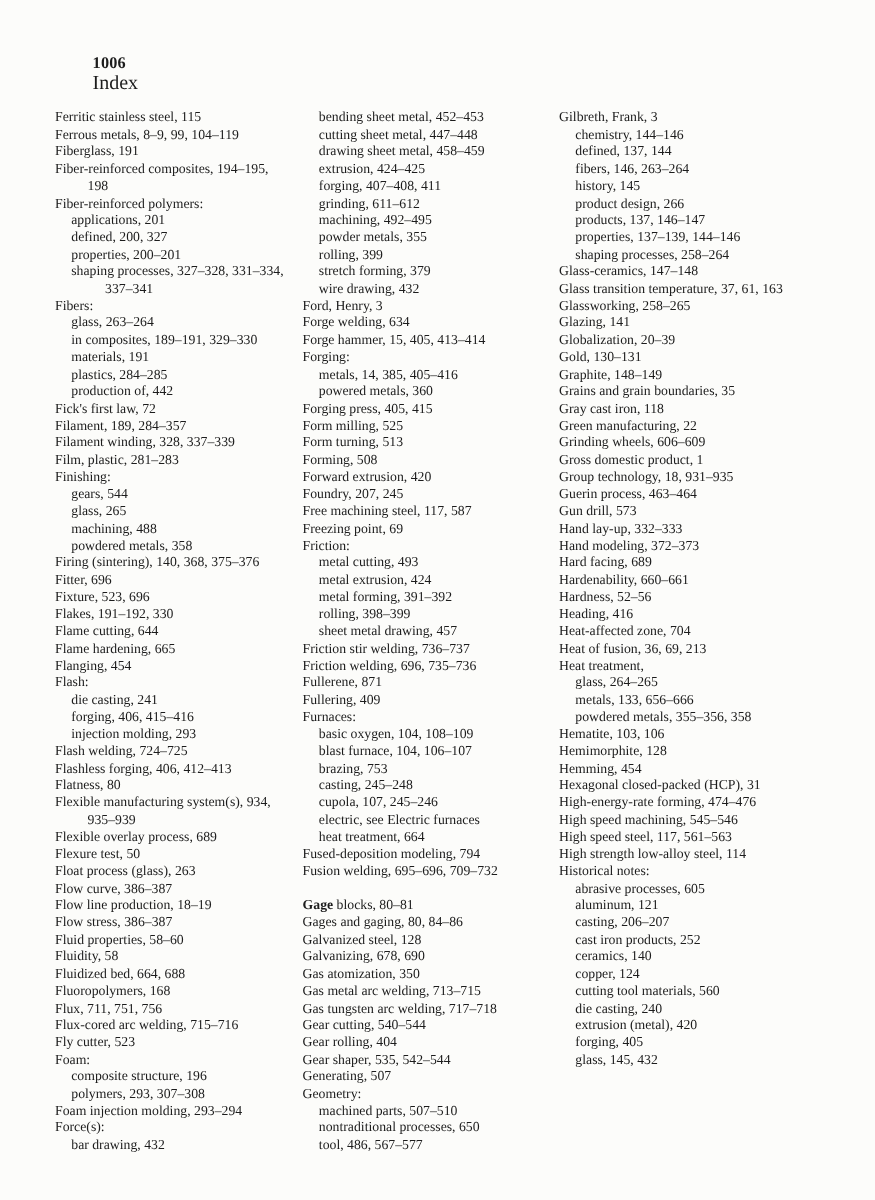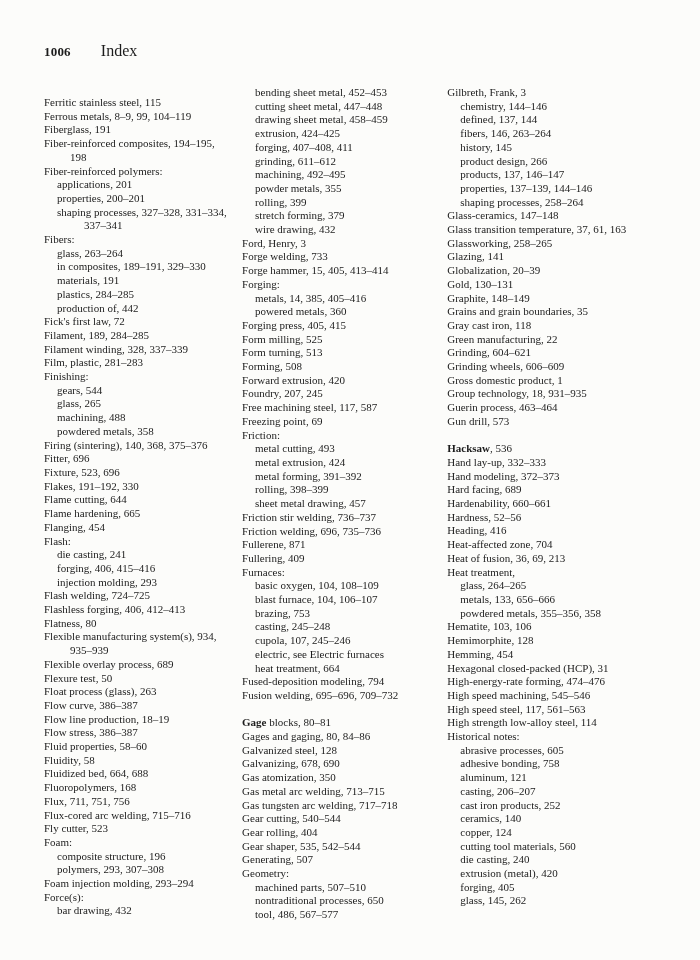--- a/index.html
+++ b/index.html
@@ -13,36 +13,37 @@
   }
   .page {
     box-sizing: border-box;
     width: 700px;
     height: 960px;
     padding: 42px 28px 0 44px;
   }
   .header {
     display: flex;
     align-items: baseline;
-    margin-bottom: 26px;
+    margin-bottom: 12px;
+    flex-direction: column;
   }
   .page-number {
     font-weight: bold;
     font-size: 13px;
     letter-spacing: 0.2px;
   }
   .page-title {
     font-size: 16px;
     margin-left: 30px;
   }
   .columns {
     display: flex;
   }
   .col { box-sizing: border-box; }
-  .col1 { width: 208px; margin-top: 10px; }
+  .col1 { width: 208px; }
   .col2 { width: 184px; }
   .col3 { width: 236px; margin-left: 30px; }
   .entry {
     font-size: 11px;
     line-height: 13.7px;
     white-space: nowrap;
   }
   .i0 { padding-left: 0; }
   .i1 { padding-left: 13px; }
   .i2 { padding-left: 26px; }
@@ -60,31 +61,32 @@
   </div>
   <div class="columns">
     <div class="col col1">
         <div class="entry i0">Ferritic stainless steel, 115</div>
         <div class="entry i0">Ferrous metals, 8–9, 99, 104–119</div>
         <div class="entry i0">Fiberglass, 191</div>
         <div class="entry i0">Fiber-reinforced composites, 194–195,</div>
         <div class="entry i2">198</div>
         <div class="entry i0">Fiber-reinforced polymers:</div>
         <div class="entry i1">applications, 201</div>
+        <div class="entry i1">defined, 200, 327</div>
         <div class="entry i1">properties, 200–201</div>
         <div class="entry i1">shaping processes, 327–328, 331–334,</div>
         <div class="entry i3">337–341</div>
         <div class="entry i0">Fibers:</div>
         <div class="entry i1">glass, 263–264</div>
         <div class="entry i1">in composites, 189–191, 329–330</div>
         <div class="entry i1">materials, 191</div>
         <div class="entry i1">plastics, 284–285</div>
         <div class="entry i1">production of, 442</div>
         <div class="entry i0">Fick's first law, 72</div>
-        <div class="entry i0">Filament, 189, 284–285</div>
+        <div class="entry i0">Filament, 189, 284–357</div>
         <div class="entry i0">Filament winding, 328, 337–339</div>
         <div class="entry i0">Film, plastic, 281–283</div>
         <div class="entry i0">Finishing:</div>
         <div class="entry i1">gears, 544</div>
         <div class="entry i1">glass, 265</div>
         <div class="entry i1">machining, 488</div>
         <div class="entry i1">powdered metals, 358</div>
         <div class="entry i0">Firing (sintering), 140, 368, 375–376</div>
         <div class="entry i0">Fitter, 696</div>
         <div class="entry i0">Fixture, 523, 696</div>
@@ -127,21 +129,21 @@
         <div class="entry i1">drawing sheet metal, 458–459</div>
         <div class="entry i1">extrusion, 424–425</div>
         <div class="entry i1">forging, 407–408, 411</div>
         <div class="entry i1">grinding, 611–612</div>
         <div class="entry i1">machining, 492–495</div>
         <div class="entry i1">powder metals, 355</div>
         <div class="entry i1">rolling, 399</div>
         <div class="entry i1">stretch forming, 379</div>
         <div class="entry i1">wire drawing, 432</div>
         <div class="entry i0">Ford, Henry, 3</div>
-        <div class="entry i0">Forge welding, 733</div>
+        <div class="entry i0">Forge welding, 634</div>
         <div class="entry i0">Forge hammer, 15, 405, 413–414</div>
         <div class="entry i0">Forging:</div>
         <div class="entry i1">metals, 14, 385, 405–416</div>
         <div class="entry i1">powered metals, 360</div>
         <div class="entry i0">Forging press, 405, 415</div>
         <div class="entry i0">Form milling, 525</div>
         <div class="entry i0">Form turning, 513</div>
         <div class="entry i0">Forming, 508</div>
         <div class="entry i0">Forward extrusion, 420</div>
         <div class="entry i0">Foundry, 207, 245</div>
@@ -196,27 +198,25 @@
         <div class="entry i0">Glass-ceramics, 147–148</div>
         <div class="entry i0">Glass transition temperature, 37, 61, 163</div>
         <div class="entry i0">Glassworking, 258–265</div>
         <div class="entry i0">Glazing, 141</div>
         <div class="entry i0">Globalization, 20–39</div>
         <div class="entry i0">Gold, 130–131</div>
         <div class="entry i0">Graphite, 148–149</div>
         <div class="entry i0">Grains and grain boundaries, 35</div>
         <div class="entry i0">Gray cast iron, 118</div>
         <div class="entry i0">Green manufacturing, 22</div>
-        <div class="entry i0">Grinding, 604–621</div>
         <div class="entry i0">Grinding wheels, 606–609</div>
         <div class="entry i0">Gross domestic product, 1</div>
         <div class="entry i0">Group technology, 18, 931–935</div>
         <div class="entry i0">Guerin process, 463–464</div>
         <div class="entry i0">Gun drill, 573</div>
-        <div class="entry i0 gap"><span class="bold">Hacksaw</span>, 536</div>
         <div class="entry i0">Hand lay-up, 332–333</div>
         <div class="entry i0">Hand modeling, 372–373</div>
         <div class="entry i0">Hard facing, 689</div>
         <div class="entry i0">Hardenability, 660–661</div>
         <div class="entry i0">Hardness, 52–56</div>
         <div class="entry i0">Heading, 416</div>
         <div class="entry i0">Heat-affected zone, 704</div>
         <div class="entry i0">Heat of fusion, 36, 69, 213</div>
         <div class="entry i0">Heat treatment,</div>
         <div class="entry i1">glass, 264–265</div>
@@ -225,26 +225,25 @@
         <div class="entry i0">Hematite, 103, 106</div>
         <div class="entry i0">Hemimorphite, 128</div>
         <div class="entry i0">Hemming, 454</div>
         <div class="entry i0">Hexagonal closed-packed (HCP), 31</div>
         <div class="entry i0">High-energy-rate forming, 474–476</div>
         <div class="entry i0">High speed machining, 545–546</div>
         <div class="entry i0">High speed steel, 117, 561–563</div>
         <div class="entry i0">High strength low-alloy steel, 114</div>
         <div class="entry i0">Historical notes:</div>
         <div class="entry i1">abrasive processes, 605</div>
-        <div class="entry i1">adhesive bonding, 758</div>
         <div class="entry i1">aluminum, 121</div>
         <div class="entry i1">casting, 206–207</div>
         <div class="entry i1">cast iron products, 252</div>
         <div class="entry i1">ceramics, 140</div>
         <div class="entry i1">copper, 124</div>
         <div class="entry i1">cutting tool materials, 560</div>
         <div class="entry i1">die casting, 240</div>
         <div class="entry i1">extrusion (metal), 420</div>
         <div class="entry i1">forging, 405</div>
-        <div class="entry i1">glass, 145, 262</div>
+        <div class="entry i1">glass, 145, 432</div>
       </div>
   </div>
 </div>
 
 </body></html>

